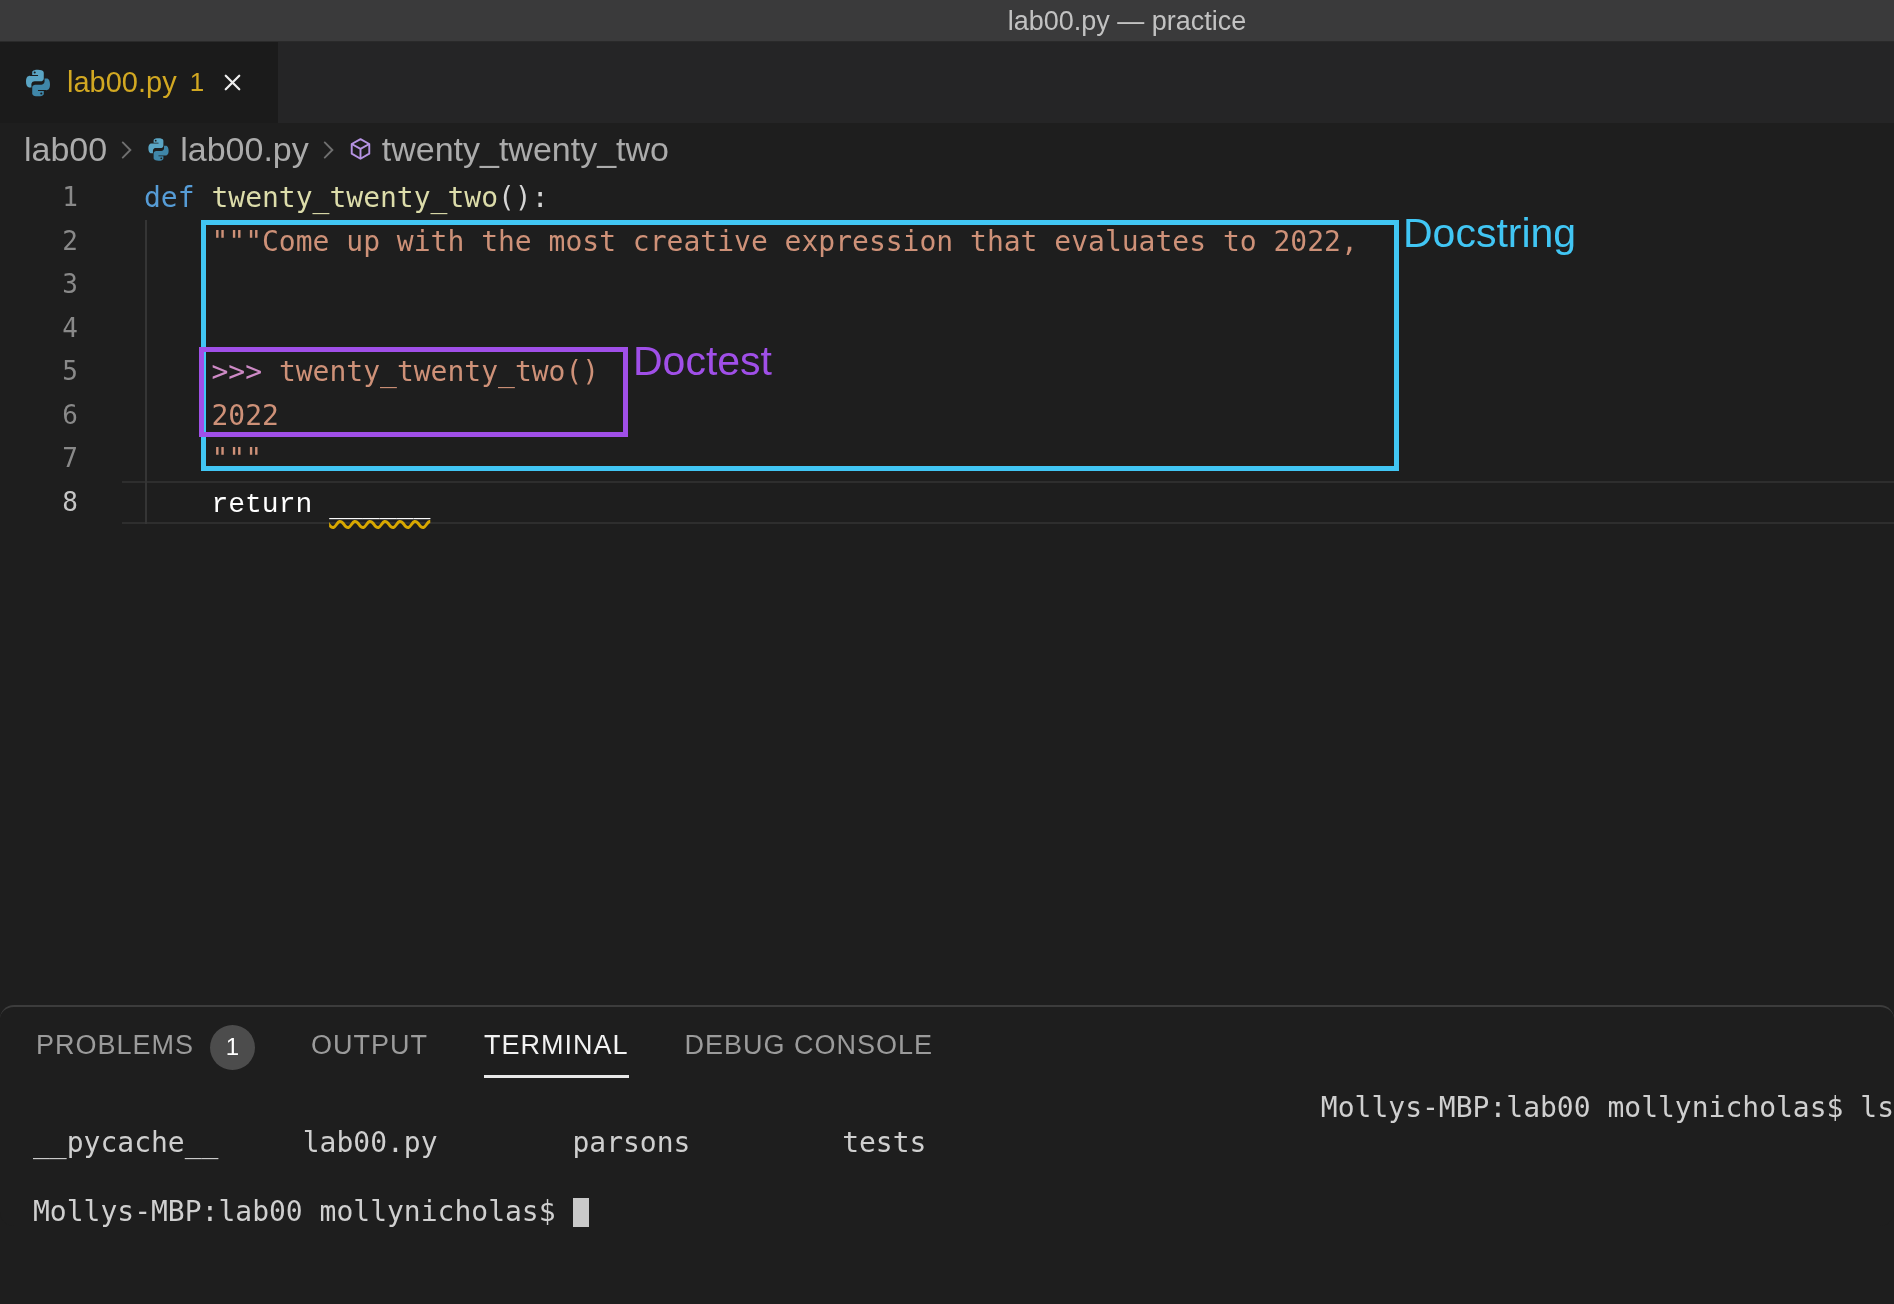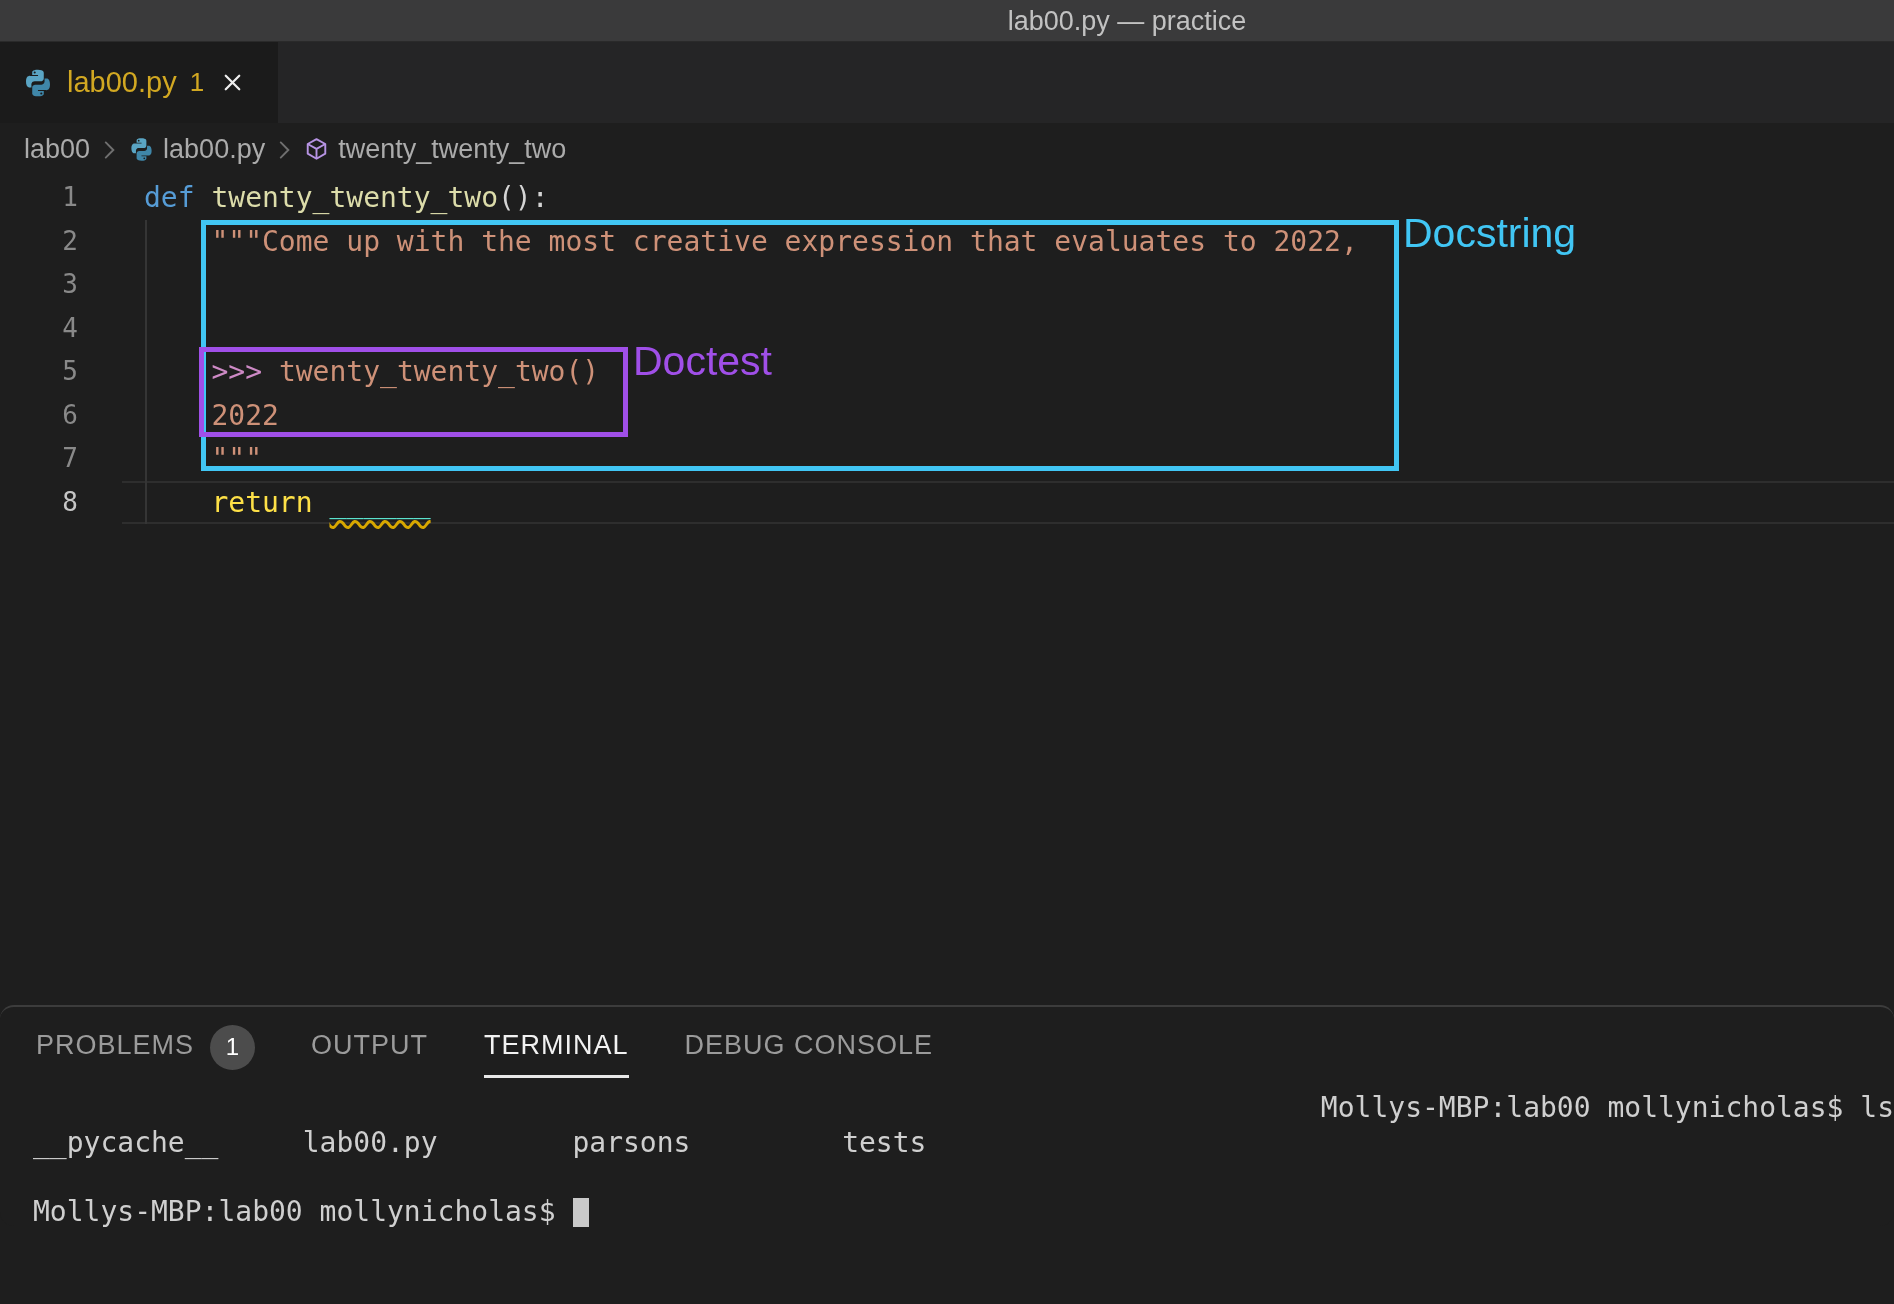--- a/index.html
+++ b/index.html
@@ -35,21 +35,21 @@
     cursor:pointer;
   }
   .tab-pyicon{width:32px;height:32px;flex:0 0 auto;}
   .tab-label{font-size:29px;color:var(--gold);margin-left:13px;white-space:nowrap;}
   .tab-badge{font-size:26px;color:var(--gold);margin-left:13px;}
   .tab-close{width:27px;height:27px;margin-left:15px;cursor:pointer;}
   
   .breadcrumb{
     position:absolute;left:0;top:123px;width:1894px;height:53px;
     display:flex;align-items:center;padding-left:24px;
-    color:#ABABAB;font-size:27px;
+    color:#ABABAB;font-size:34px;
   }
   .bc-item{white-space:nowrap;cursor:pointer;}
   .bc-chev{width:26px;height:26px;margin:0 6px;flex:0 0 auto;}
   .bc-icon{width:27px;height:27px;margin-right:8px;flex:0 0 auto;}
   
   .editor{
     position:absolute;left:0;top:176px;width:1894px;height:829px;
     background:#1E1E1E;
   }
   .current-line{
@@ -64,27 +64,27 @@
     position:absolute;left:0;right:0;height:43.5px;line-height:43.5px;
     white-space:pre;font-family:"DejaVu Sans Mono", monospace;font-size:28px;
   }
   .ln{
     position:absolute;left:0;top:0;width:78px;text-align:right;
     font-size:26px;color:#898989;
   }
   .cl.active .ln{color:#C6C6C6;}
   .code{position:absolute;left:144px;top:0;}
   .c-kw{color:#569CD6;}
-  .c-kw2{color:#fde047;}
+  .c-kw2{color:#ffffff;font-family:Liberation Mono, monospace;}
   .c-fn{color:#DCDCAA;}
   .c-pn{color:#D4D4D4;}
   .c-str{color:#CE9178;}
   .c-prompt{color:#CE8AC6;}
   .c-blank{
-    color:#5eead4;
+    color:#ffffff;
     text-decoration:underline wavy var(--warn);
     text-decoration-thickness:3px;
     text-underline-offset:8px;
     text-align:center;
   }
   .box-docstring{
     position:absolute;left:201px;top:44px;width:1198px;height:251px;
     border:5px solid var(--cyan);
   }
   .box-doctest{

